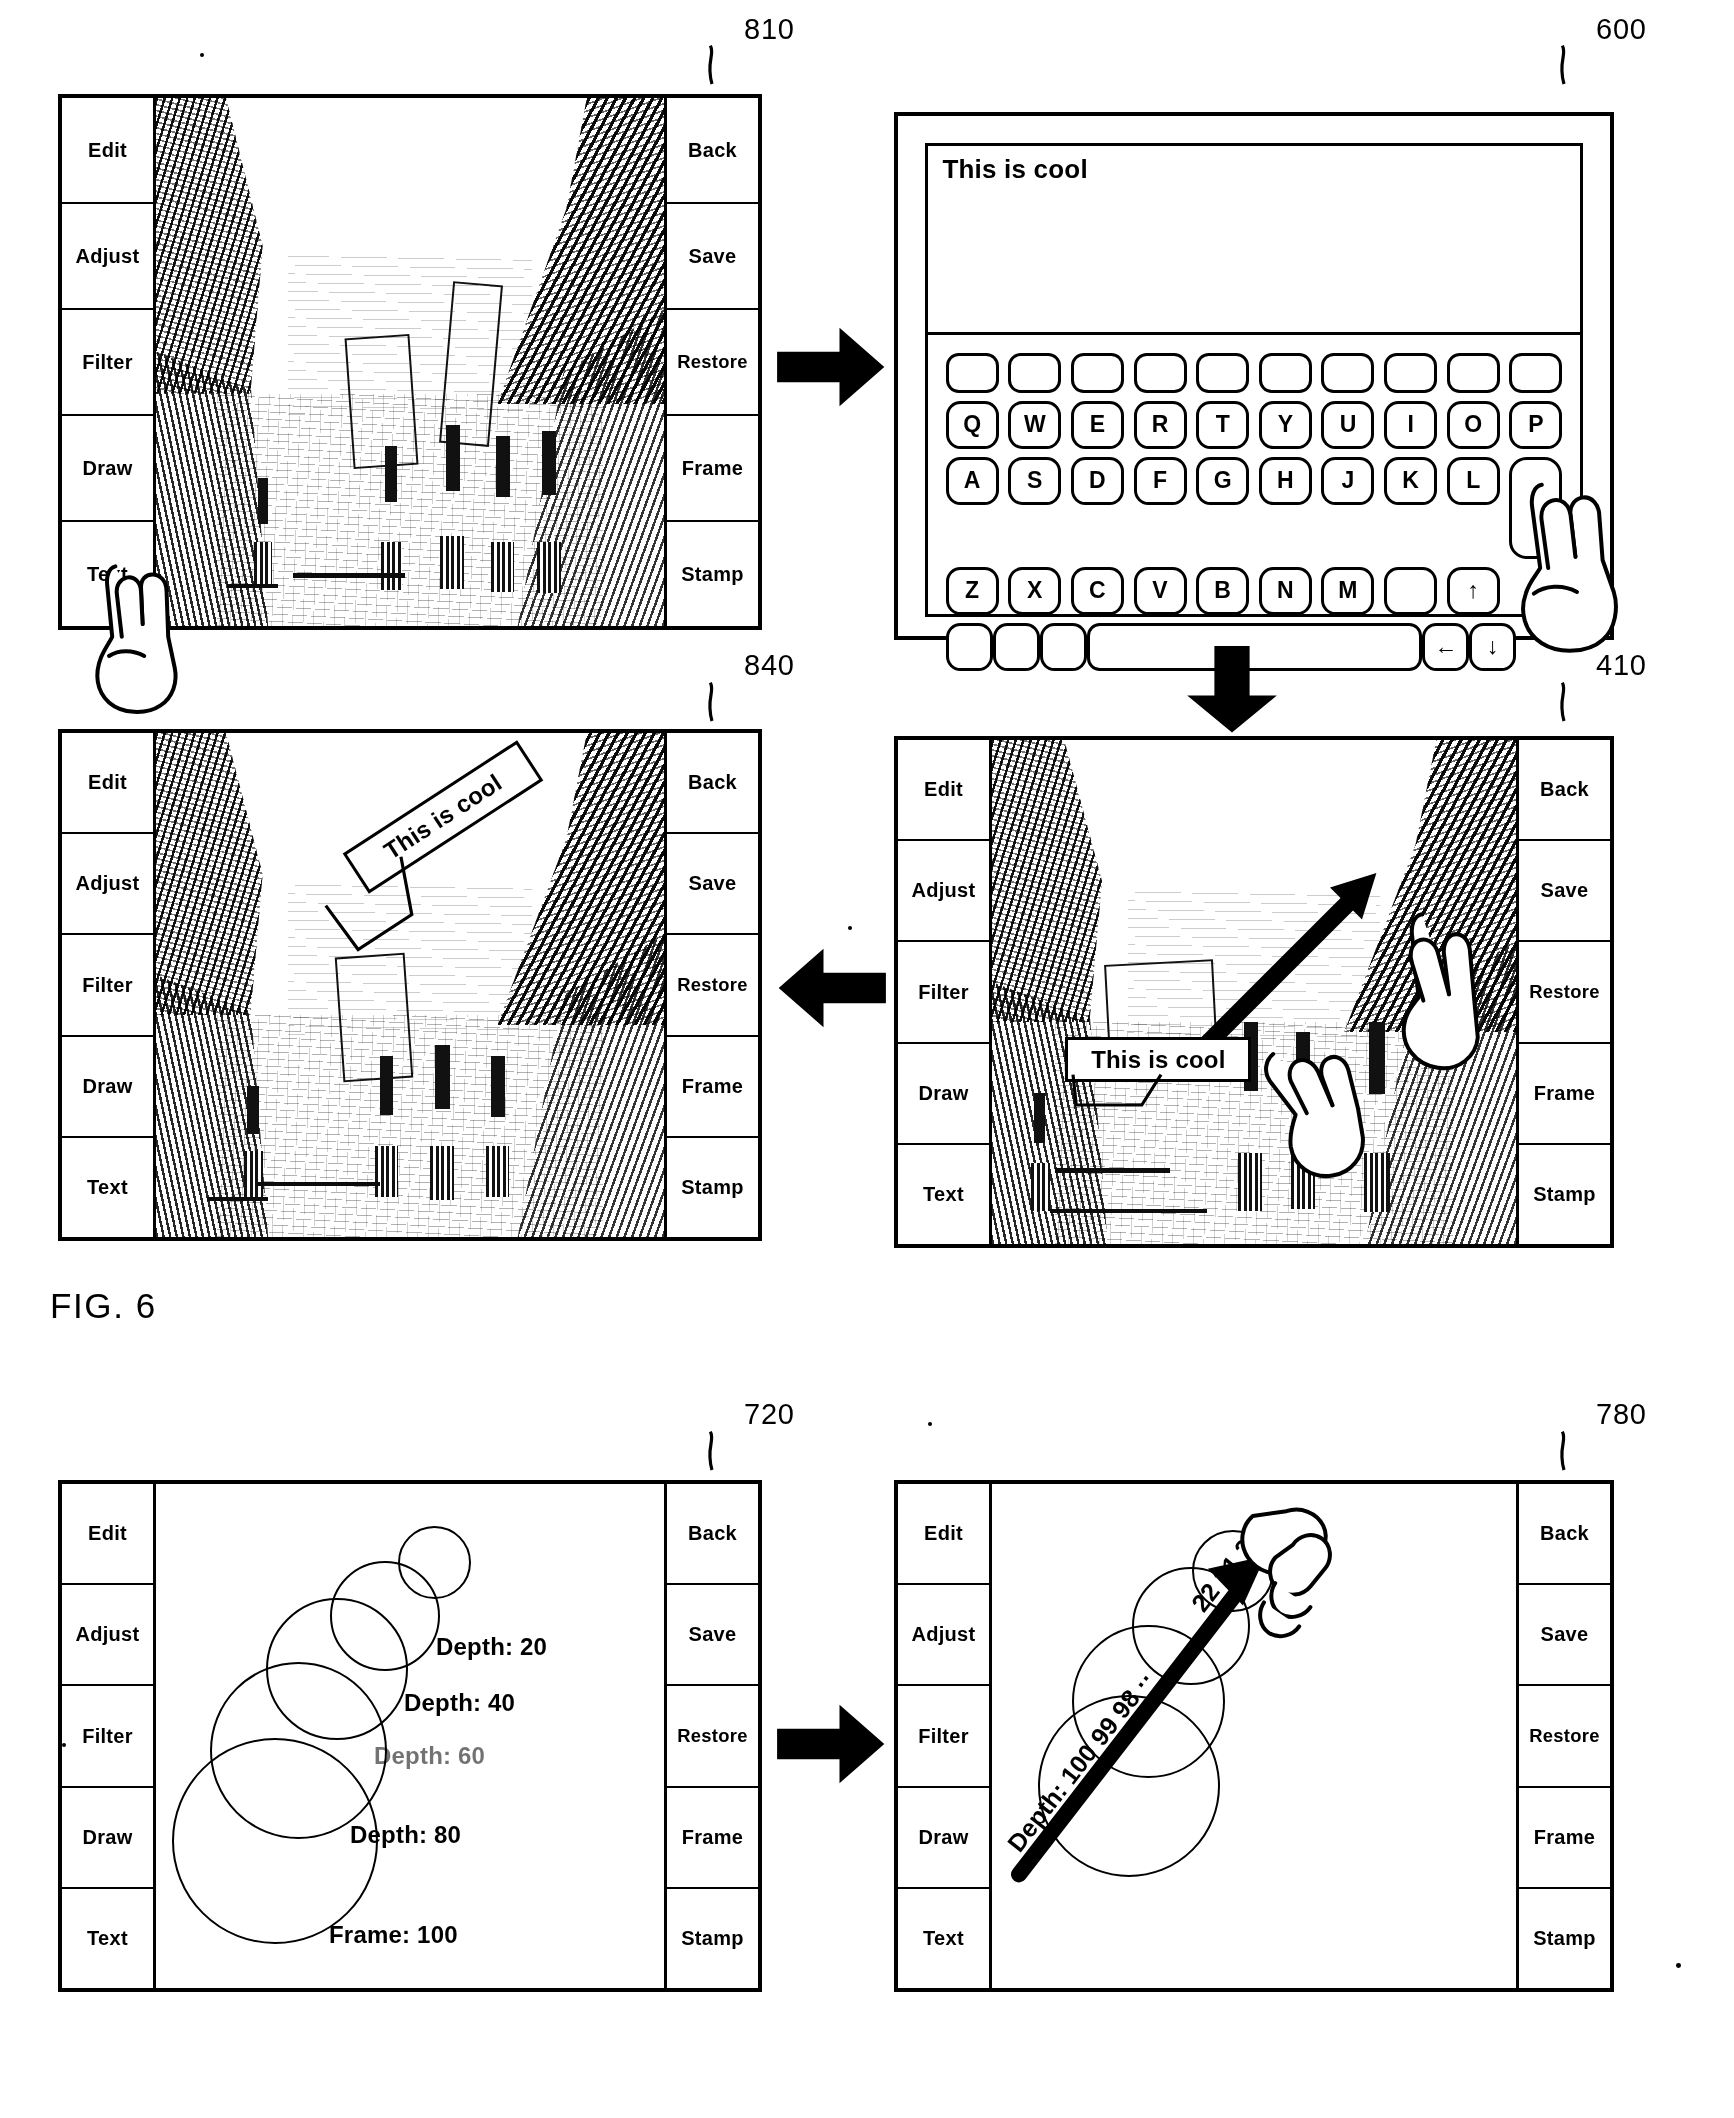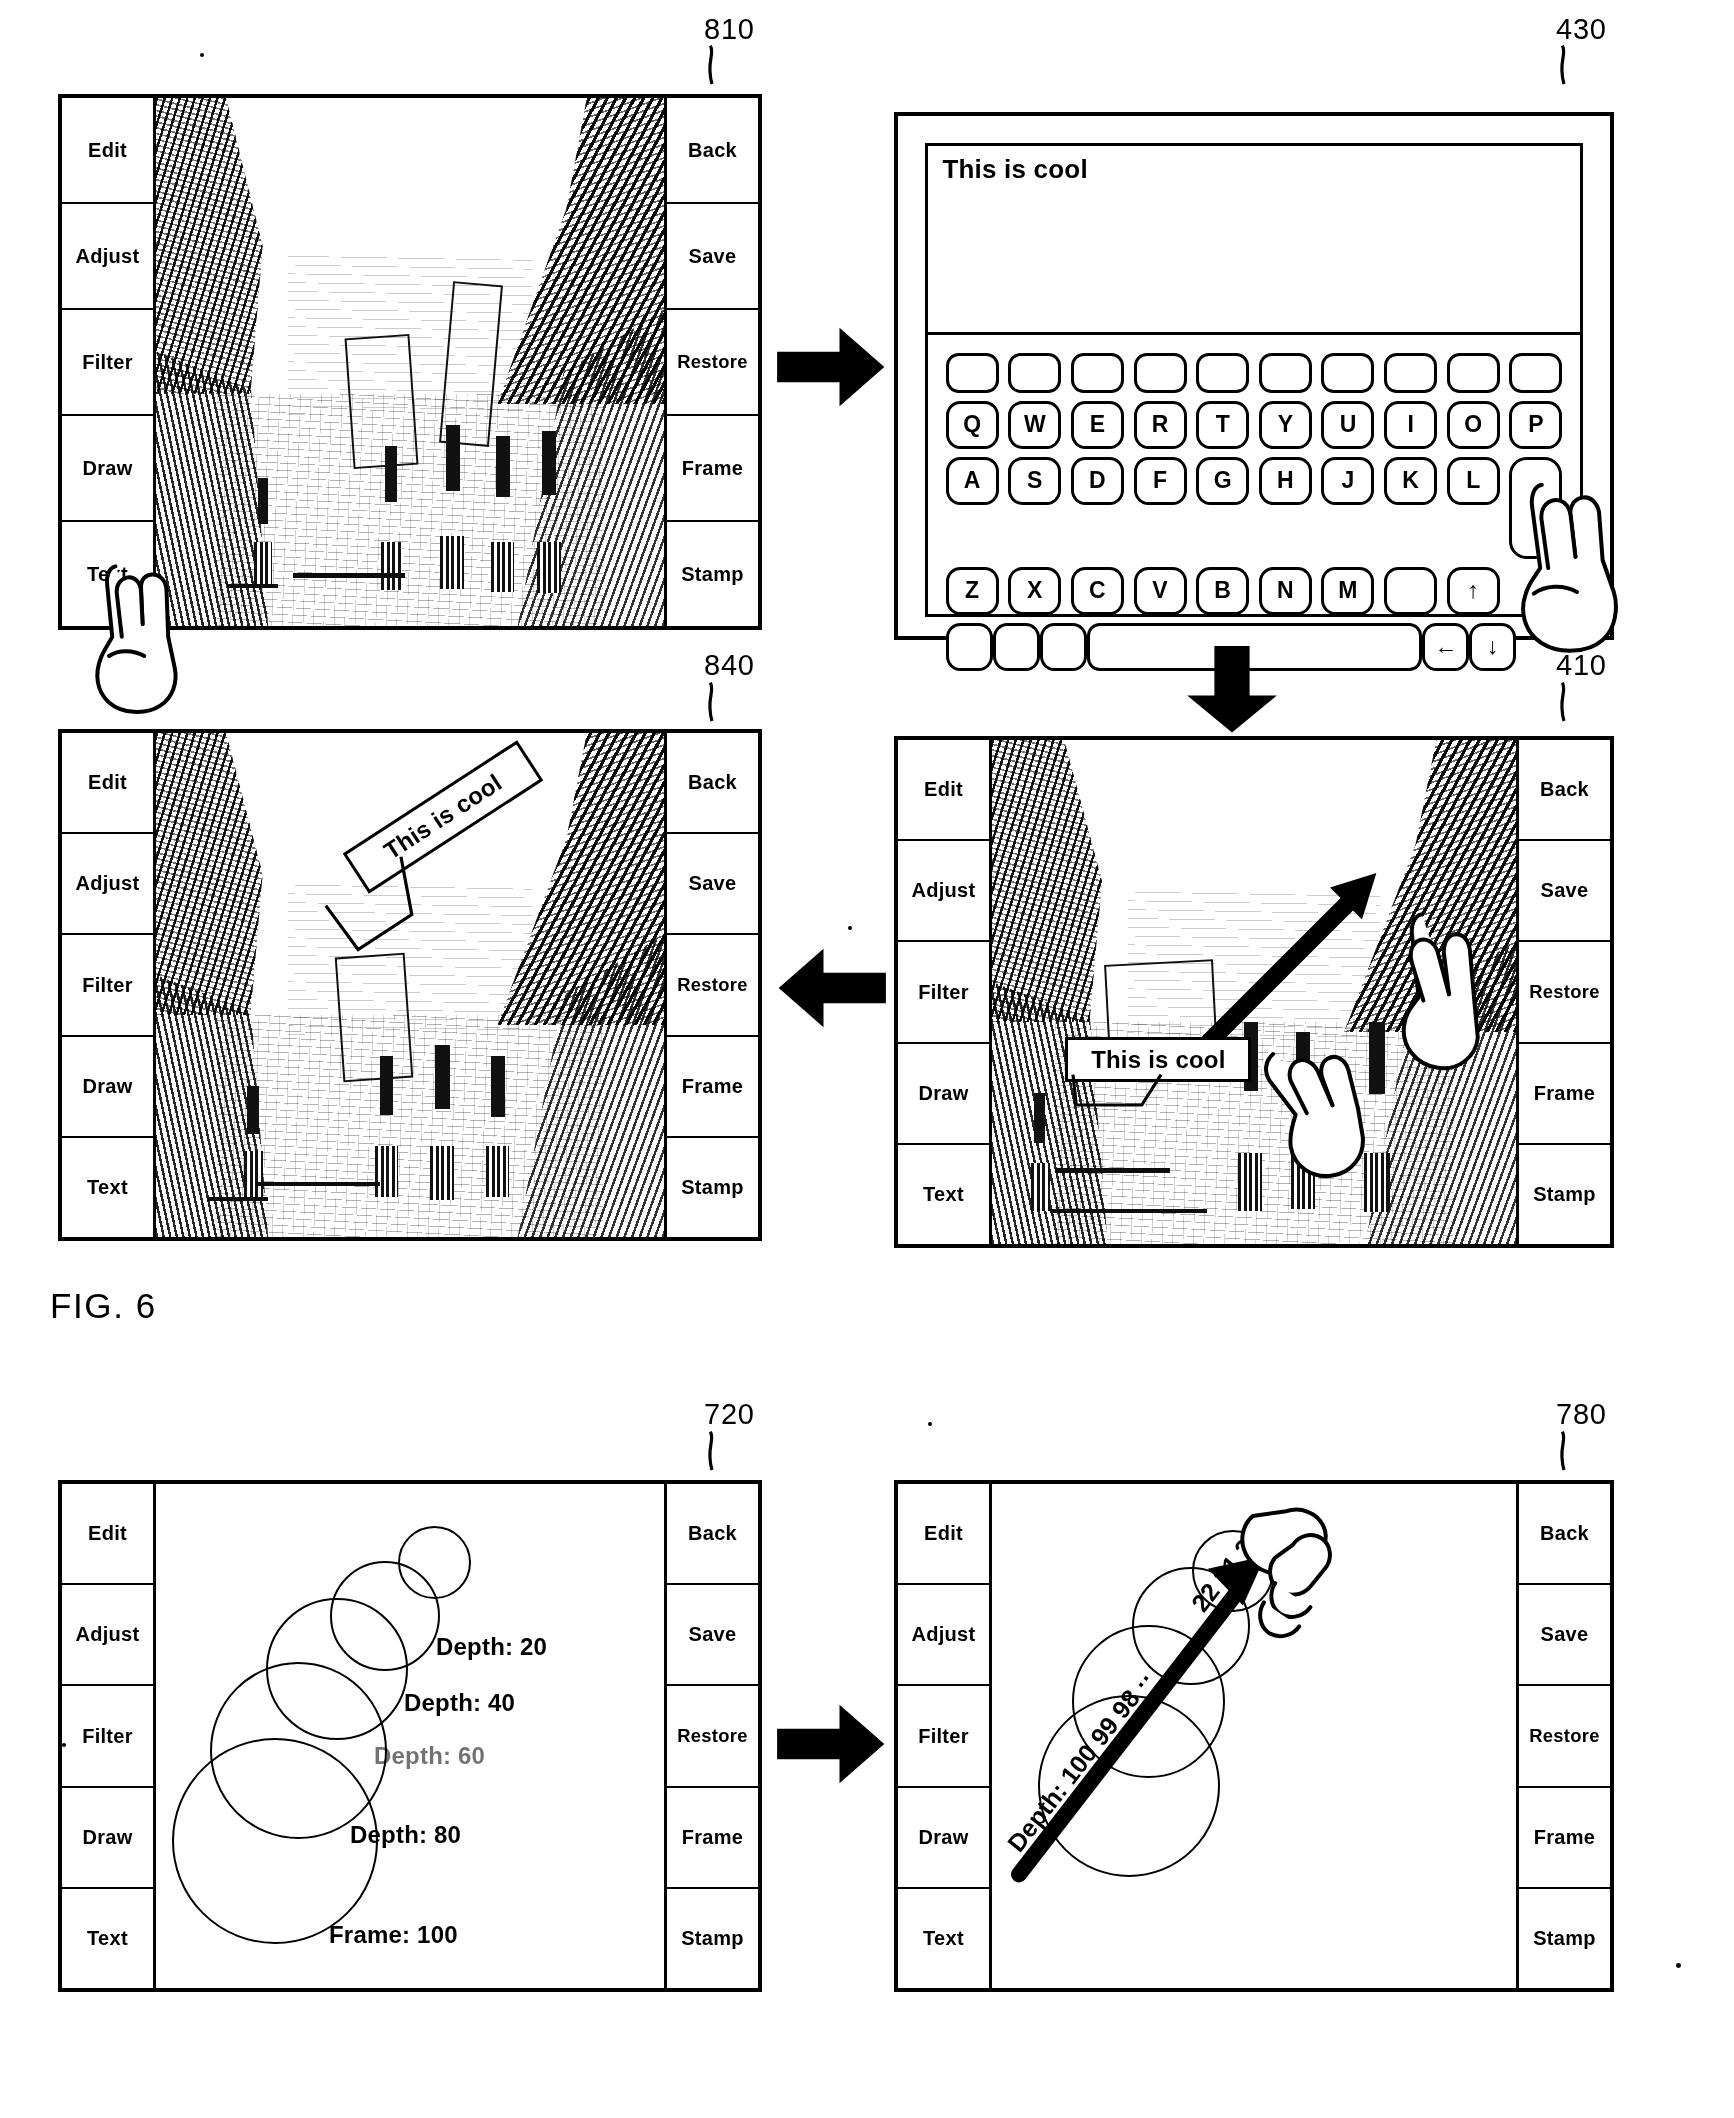--- a/index.html
+++ b/index.html
@@ -3,21 +3,21 @@
 <meta charset="utf-8">
 <title>Patent Figure 8 / 9</title>
 <style>
   html,body{margin:0;padding:0;background:#ffffff;}
   body{
     width:1735px;height:2119px;position:relative;overflow:hidden;
     font-family:"Liberation Sans", sans-serif;color:#000;
   }
   .panel{position:absolute;border:4px solid #000;background:#fff;box-sizing:border-box;}
   .refnum{position:absolute;font-size:29px;font-weight:400;letter-spacing:0.8px;
-          font-family:"Liberation Sans", sans-serif;}
+          font-family:"Liberation Sans", sans-serif;margin-left:40px;}
   .leader{position:absolute;}
 
   
   .menu-col{position:absolute;top:0;bottom:0;width:94px;box-sizing:border-box;
             display:flex;flex-direction:column;}
   .menu-col.left{left:0;border-right:3.2px solid #000;}
   .menu-col.right{right:0;border-left:3.2px solid #000;}
   .menu-item{flex:1;display:flex;align-items:center;justify-content:center;
              border-bottom:2.4px solid #000;font-size:20px;font-weight:bold;
              letter-spacing:0.3px;box-sizing:border-box;}
@@ -162,21 +162,21 @@
     <path d="M48 8 C40 10,36 20,38 34 L44 96 C40 104,34 112,30 122 C22 142,24 164,40 178 C56 192,86 194,104 182 C120 172,126 152,122 134 L114 96 L112 40 C112 26,104 18,94 18 C86 18,80 24,80 34 L82 80"></path>
     <path d="M82 80 L80 40 C80 28,72 20,62 22 C54 24,48 32,50 44 L56 96"></path>
     <path d="M40 120 C52 112,70 112,84 120"></path>
   </g>
 </svg>
 
 <svg class="blockarrow" style="left:777px;top:323px;width:109px;height:88px;" viewBox="0 0 136 110">
   <path d="M0 36 L78 36 L78 6 L134 55 L78 104 L78 74 L0 74 Z" fill="#000"></path>
 </svg>
 
-<div class="refnum" style="left:1556px;top:12.8px;">430</div>
+<div class="refnum" style="left:1556px;top:12.8px;">600</div>
 <svg class="leader" style="left:1556px;top:44px;width:48px;height:48px;" viewBox="0 0 60 60">
   <path d="M8 2 C14 14, 2 22, 10 50" stroke="#000" stroke-width="4" fill="none"></path>
 </svg>
 
 <div class="panel" id="panel820" style="left:894px;top:112px;width:720px;height:528px;">
   <div class="kb-screen">
     <div class="kb-text">This is cool</div>
   </div>
   <div class="kb-area">
     <div class="kb-row r0">

